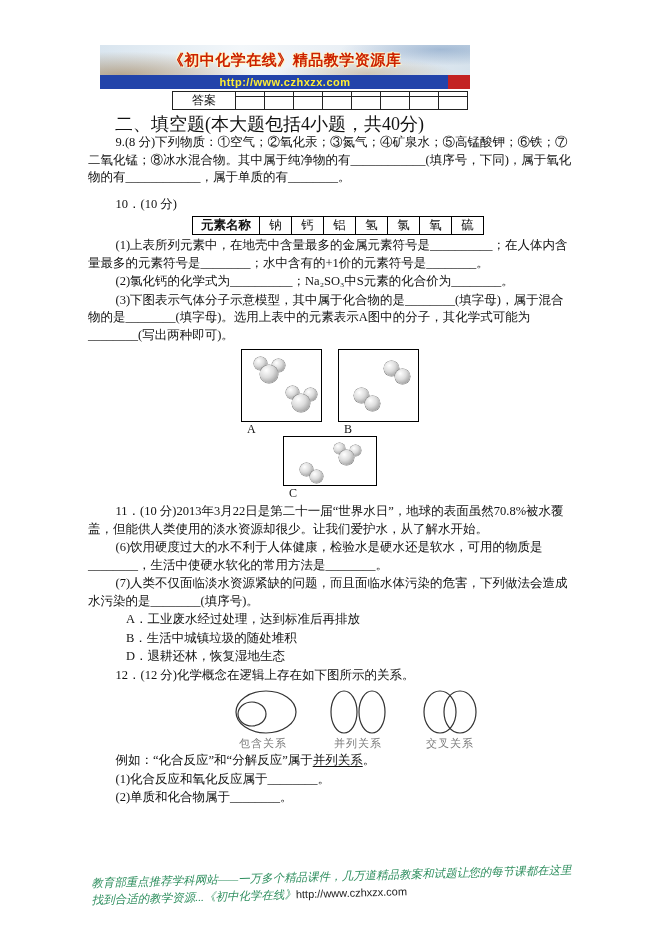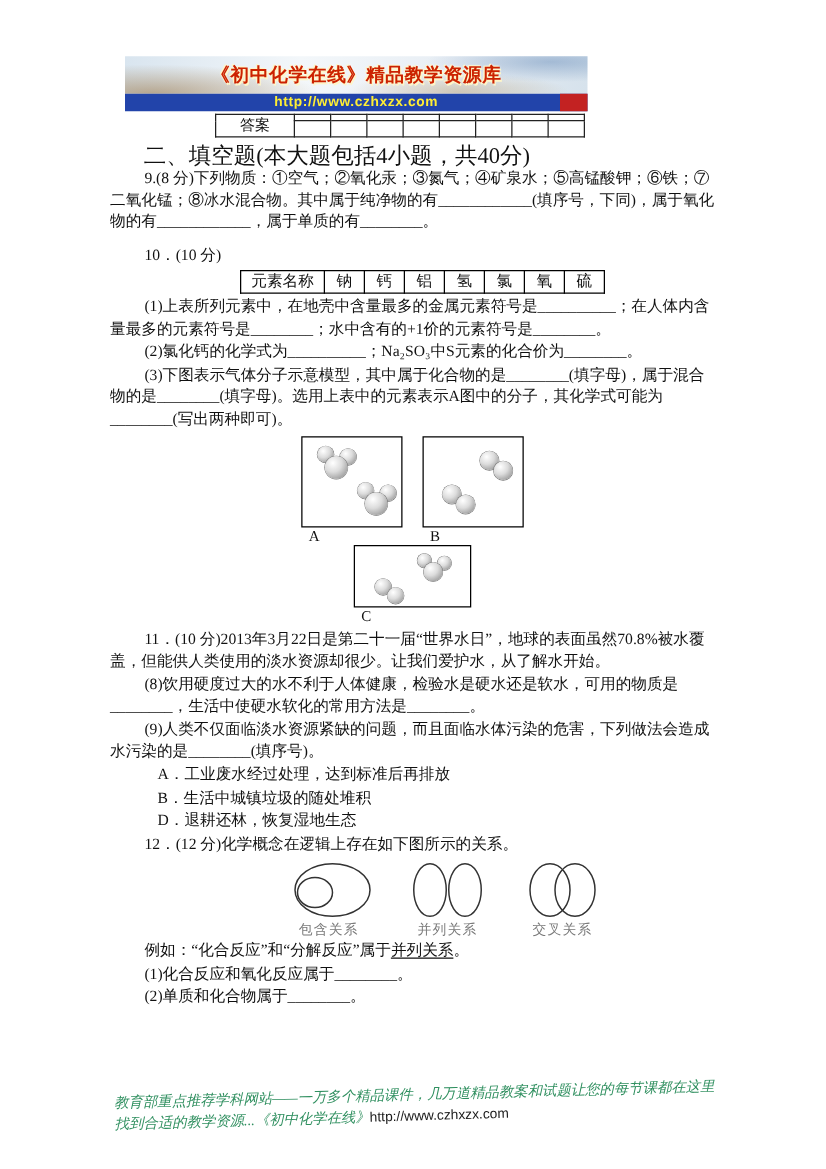--- a/index.html
+++ b/index.html
@@ -51,21 +51,21 @@
   .content { margin-left: 88px; width: 484px; }
   .section-title { margin-top: 5px; padding-left: 27px; font-size: 18px; line-height: 18px; }
   .para { margin: 1px 0; font-size: 12.5px; line-height: 17.5px; text-indent: 2.2em; }
   .q-head { margin-top: 9px; }
 
   .element-table { border-collapse: collapse; margin: 3px 0 2px 104px; }
   .element-table td {
     border: 1px solid #000; height: 18px; text-align: center;
     font-size: 12.5px; padding: 0 4px; min-width: 32px;
   }
-  .element-table td.eh { padding: 0 8px; }
+  .element-table td.eh { padding: 0 8px; font-weight: bold; }
 
   
   .figure { margin: 5px 0 3px; }
   .fig-row { display: flex; justify-content: center; gap: 16px; }
   .fig-col { text-align: left; }
   .mol-box { position: relative; border: 1px solid #000; background: #fff; }
   .box-ab { width: 81px; height: 73px; }
   .box-c  { width: 94px; height: 50px; }
   .fig-label { font-size: 12px; line-height: 13px; margin: 1px 0 0 6px; }
   .ball {
@@ -188,22 +188,22 @@
             <span class="ball" style="left:55px;top:13px;width:15px;height:15px;"></span>
             <span class="ball" style="left:16px;top:26px;width:13px;height:13px;"></span>
             <span class="ball" style="left:26px;top:33px;width:13px;height:13px;"></span>
           </div>
           <div class="fig-label">C</div>
         </div>
       </div>
     </div>
 
     <p class="para">11．(10 分)2013年3月22日是第二十一届“世界水日”，地球的表面虽然70.8%被水覆盖，但能供人类使用的淡水资源却很少。让我们爱护水，从了解水开始。</p>
-    <p class="para">(8)饮用硬度过大的水不利于人体健康，检验水是硬水还是软水，可用的物质是________，生活中使硬水软化的常用方法是________。</p>
-    <p class="para">(9)人类不仅面临淡水资源紧缺的问题，而且面临水体污染的危害，下列做法会造成水污染的是________(填序号)。</p>
+    <p class="para">(6)饮用硬度过大的水不利于人体健康，检验水是硬水还是软水，可用的物质是________，生活中使硬水软化的常用方法是________。</p>
+    <p class="para">(7)人类不仅面临淡水资源紧缺的问题，而且面临水体污染的危害，下列做法会造成水污染的是________(填序号)。</p>
 
     <div style="margin-left:38px;">
       <p class="para" style="text-indent:0;">A．工业废水经过处理，达到标准后再排放</p>
       <p class="para" style="text-indent:0;">B．生活中城镇垃圾的随处堆积</p>
       <p class="para" style="text-indent:0;">D．退耕还林，恢复湿地生态</p>
     </div>
 
     <p class="para">12．(12 分)化学概念在逻辑上存在如下图所示的关系。</p>
 
     <div class="venn-row">

